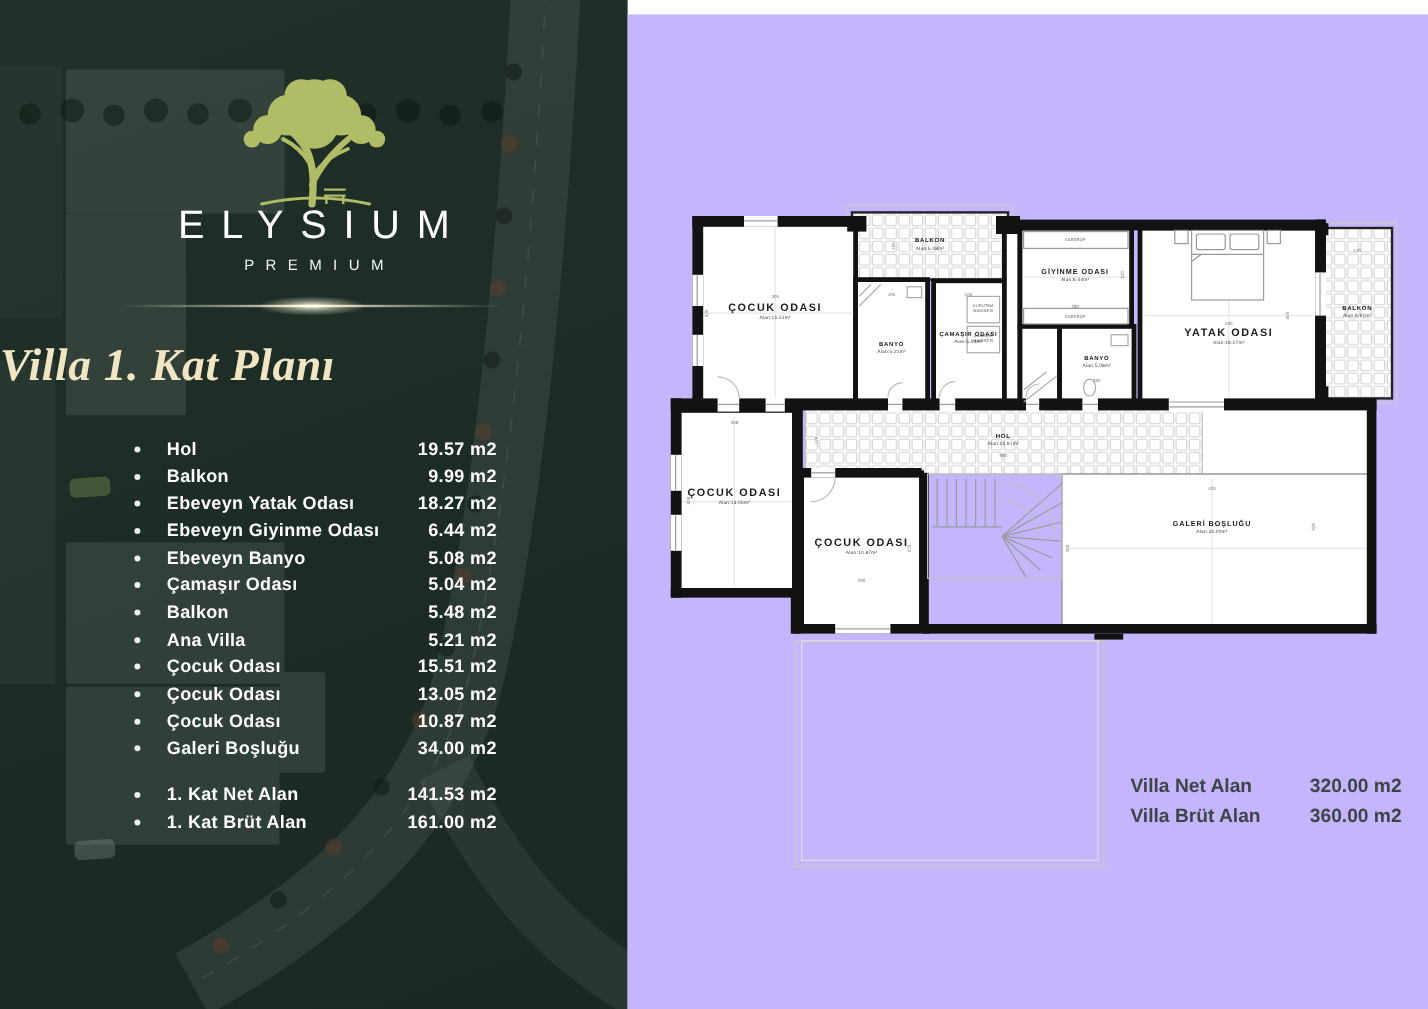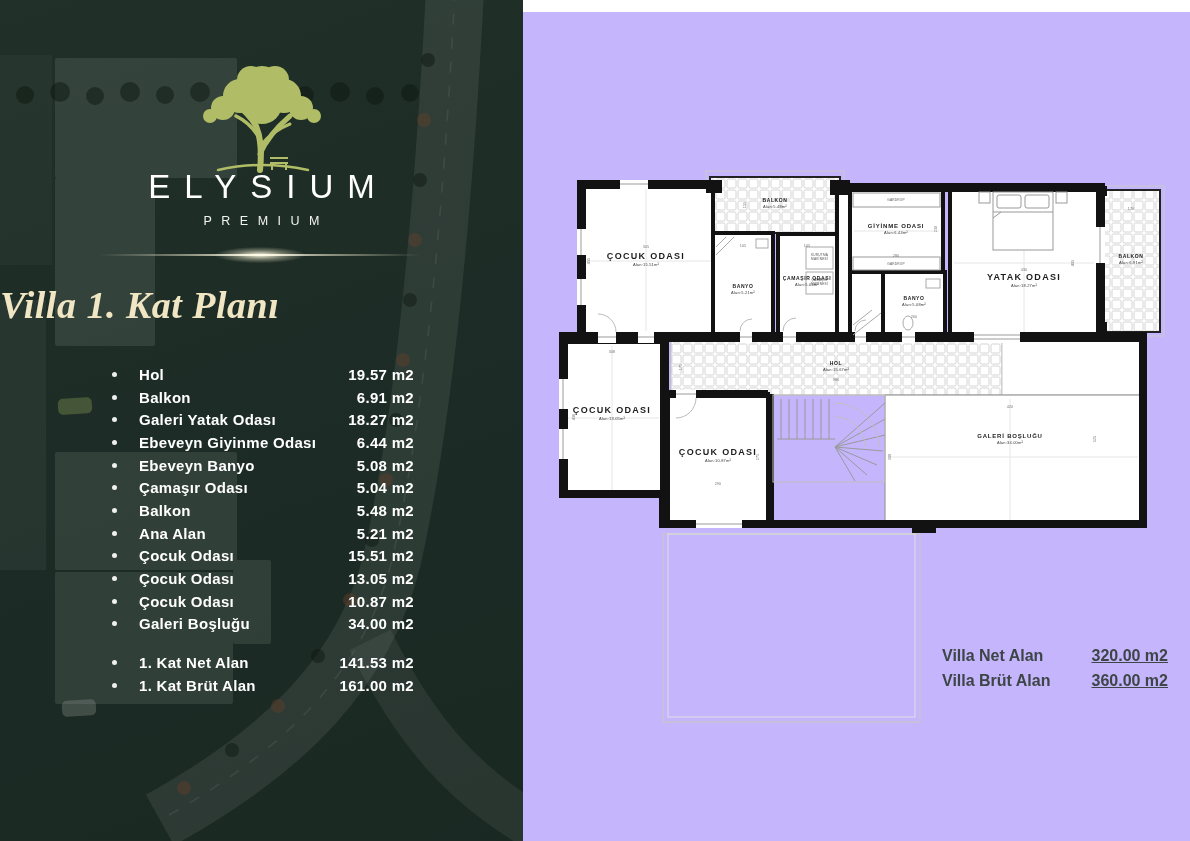--- a/index.html
+++ b/index.html
@@ -27,21 +27,21 @@
       font-size:15px;font-weight:700;letter-spacing:0.3px;}
   .room-list li .bullet{width:5px;height:5px;border-radius:50%;background:#fff;opacity:.92;
       margin-right:22px;flex:0 0 auto;}
   .room-list li .row-value{margin-left:auto;font-weight:700;}
   .room-list li.gap-row{margin-top:16px;}
   
   .right-panel{position:absolute;left:523px;top:12px;width:772px;height:841px;background:#c4b5fd;}
   .plan-svg{position:absolute;left:27px;top:155px;}
   .plan-totals{position:absolute;left:419px;top:635px;width:226px;color:#3d4546;}
   .plan-totals .t-row{display:flex;height:25px;align-items:flex-start;font-size:16px;font-weight:700;}
-  .plan-totals .t-val{margin-left:auto;text-decoration:underline;}
+  .plan-totals .t-val{margin-left:auto;}
   
   text{font-family:"Liberation Sans",sans-serif;}
   .rlbl{fill:#1c1c1c;font-weight:700;letter-spacing:1.3px;text-anchor:middle;}
   .rlbl.big{font-size:9px;}
   .rlbl.med{font-size:6px;letter-spacing:0.8px;}
   .rlbl.sml{font-size:5px;letter-spacing:0.6px;}
   .albl{fill:#3a3a3a;font-size:4px;text-anchor:middle;letter-spacing:0.2px;}
   .dim{fill:#787878;font-size:3.8px;text-anchor:middle;}
   .tiny{fill:#555;font-size:3.2px;text-anchor:middle;letter-spacing:0.2px;}
 </style>
@@ -141,25 +141,25 @@
 
     <ul class="room-list">
       <li>
           <span class="bullet"></span>
           <span class="row-label">Hol</span>
           <span class="row-value">19.57 m2</span>
         </li>
       <li>
           <span class="bullet"></span>
           <span class="row-label">Balkon</span>
-          <span class="row-value">6.91 m2</span>
-        </li>
-      <li>
-          <span class="bullet"></span>
-          <span class="row-label">Galeri Yatak Odası</span>
+          <span class="row-value">9.99 m2</span>
+        </li>
+      <li>
+          <span class="bullet"></span>
+          <span class="row-label">Ebeveyn Yatak Odası</span>
           <span class="row-value">18.27 m2</span>
         </li>
       <li>
           <span class="bullet"></span>
           <span class="row-label">Ebeveyn Giyinme Odası</span>
           <span class="row-value">6.44 m2</span>
         </li>
       <li>
           <span class="bullet"></span>
           <span class="row-label">Ebeveyn Banyo</span>
@@ -170,21 +170,21 @@
           <span class="row-label">Çamaşır Odası</span>
           <span class="row-value">5.04 m2</span>
         </li>
       <li>
           <span class="bullet"></span>
           <span class="row-label">Balkon</span>
           <span class="row-value">5.48 m2</span>
         </li>
       <li>
           <span class="bullet"></span>
-          <span class="row-label">Ana Alan</span>
+          <span class="row-label">Ana Villa</span>
           <span class="row-value">5.21 m2</span>
         </li>
       <li>
           <span class="bullet"></span>
           <span class="row-label">Çocuk Odası</span>
           <span class="row-value">15.51 m2</span>
         </li>
       <li>
           <span class="bullet"></span>
           <span class="row-label">Çocuk Odası</span>

